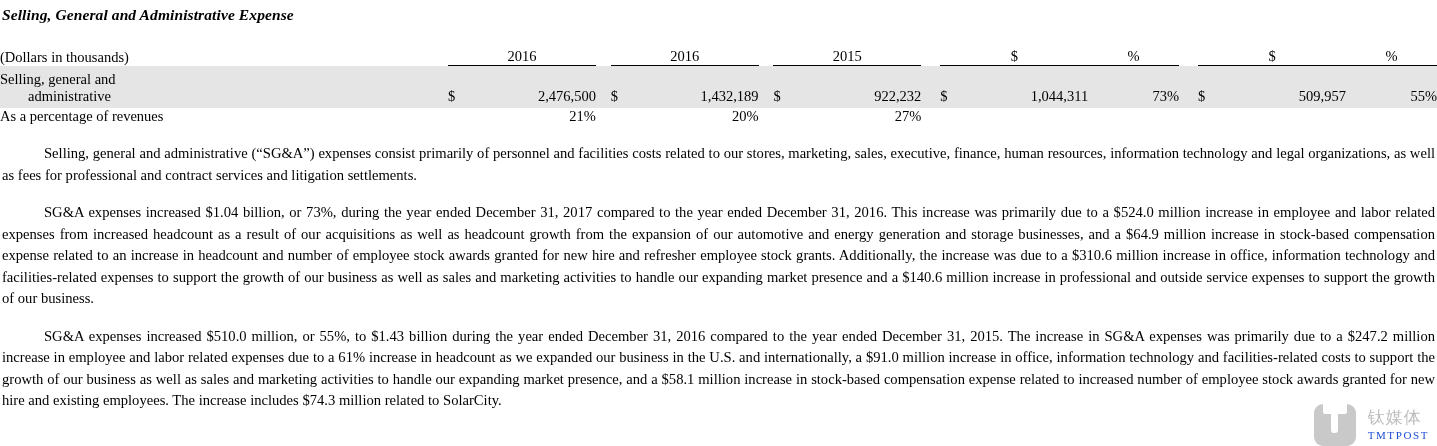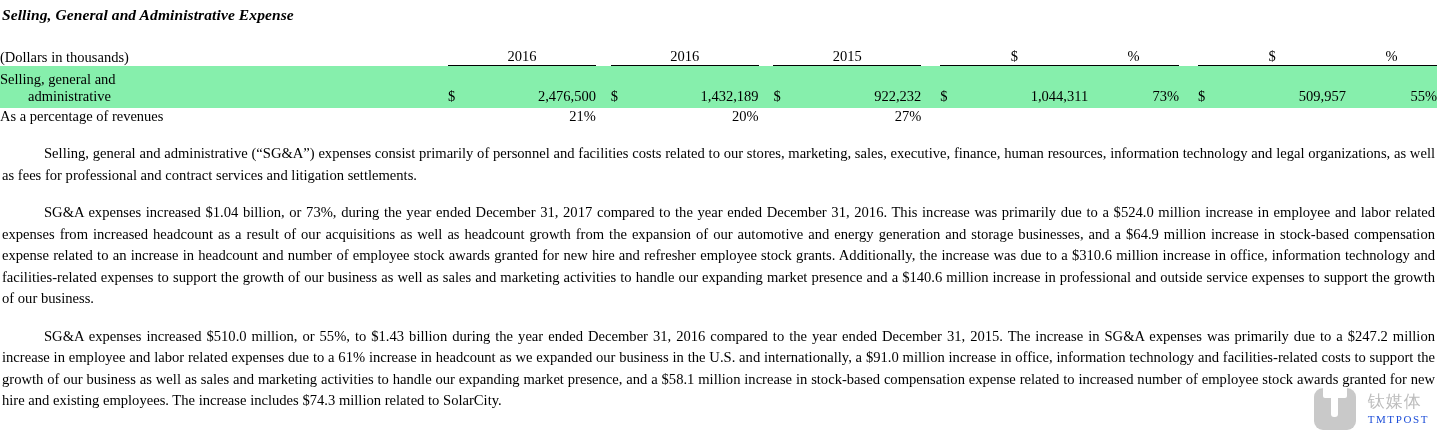--- a/index.html
+++ b/index.html
@@ -81,21 +81,21 @@
   .underline {
     border-bottom: 1.3px solid #000;
   }
 
   .sub-label {
     font-size: 14.5px;
     white-space: nowrap;
     padding-bottom: 2px;
   }
 
-  .row-hl td { background: #86efac; }
+  .row-hl td { background: #e5e5e5; }
 
   .cell-label {
     text-align: left;
     padding-left: 2px;
   }
   .cell-label .l1 { display: block; }
   .cell-label .l2 { display: block; padding-left: 28px; }
 
   .cell-cur {
     text-align: left;
@@ -126,21 +126,21 @@
     text-align: justify;
     text-indent: 42px;
     text-justify: inter-word;
   }
   .body-copy p:last-child { margin-bottom: 0; }
 
   
   .watermark {
     position: absolute;
     right: 8px;
-    bottom: 22px;
+    bottom: 6px;
     display: flex;
     align-items: center;
     gap: 12px;
     opacity: 1;
     pointer-events: none;
     padding-left: 34px;
   }
   .wm-logo {
     width: 42px;
     height: 42px;

